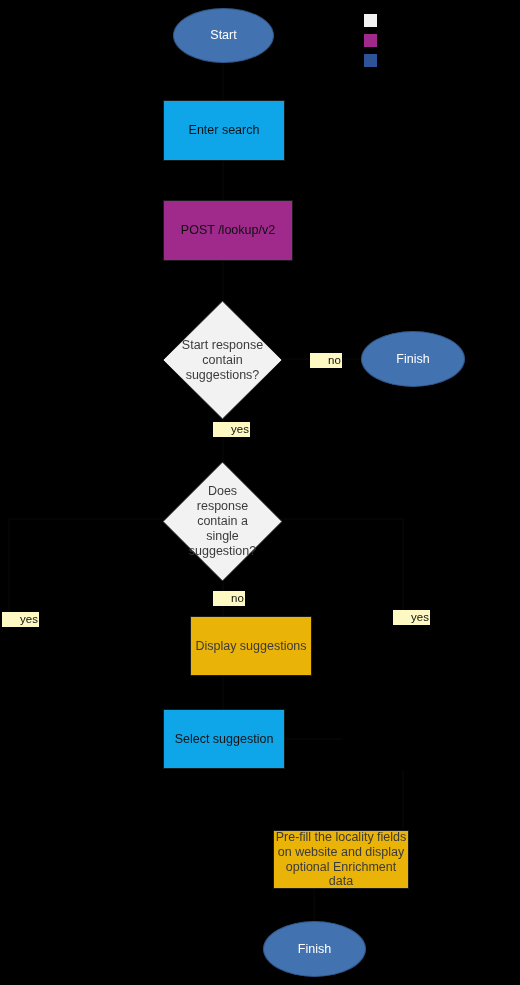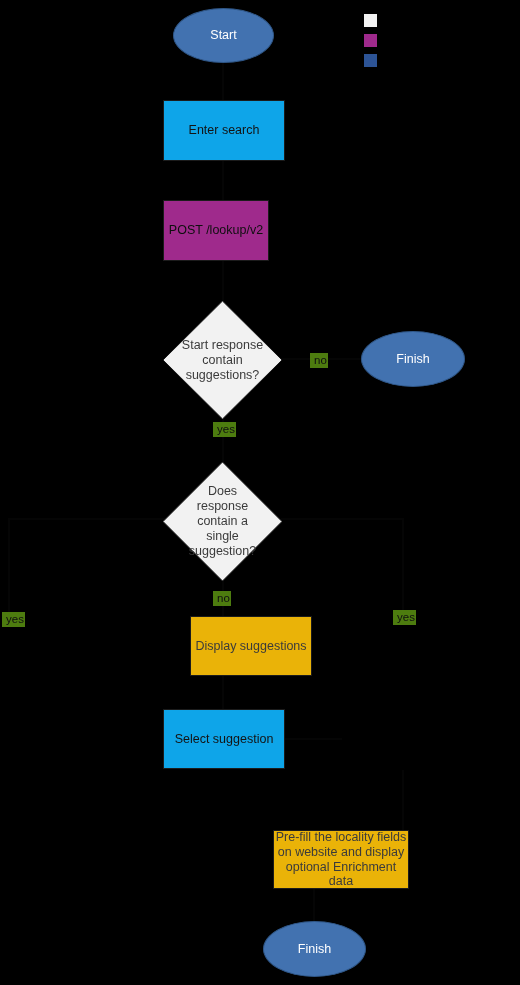--- a/index.html
+++ b/index.html
@@ -77,25 +77,25 @@
     justify-content: center;
     text-align: center;
     color: #3b3b3b;
     font-size: 12.5px;
     line-height: 1.2;
     padding: 0 18px;
     box-sizing: border-box;
   }
   .edge-label {
     position: absolute;
-    background: #4d7c0f;
+    background: #fef9c3;
     color: #101010;
     font-size: 11.5px;
     line-height: 1.1;
-    padding: 1px 1px 1px 4px;
+    padding: 1px 1px 1px 18px;
     white-space: nowrap;
   }
   .legend-swatch {
     position: absolute;
     width: 13px;
     height: 13px;
   }
   .connector {
     position: absolute;
     background: #050505;
@@ -129,21 +129,21 @@
   <div class="legend-swatch" style="left:364px; top:54px; background:#2d5496;"></div>
 
   <div class="node ellipse" style="left:173px; top:8px; width:101px; height:55px;align-items:center;">
     <span>Start</span>
   </div>
 
   <div class="node rect rect-blue" style="left:163px; top:100px; width:122px; height:61px;">
     <span>Enter search</span>
   </div>
 
-  <div class="node rect rect-magenta" style="left:163px; top:200px; width:106px; height:61px;">
+  <div class="node rect rect-magenta" style="left:163px; top:200px; width:130px; height:61px;">
     <span>POST /lookup/v2</span>
   </div>
 
   <div class="diamond-wrap" style="left:163px; top:301px; width:119px; height:118px;">
     <svg class="diamond-shape" viewBox="0 0 119 118" preserveAspectRatio="none">
       <polygon points="59.5,0 119,59 59.5,118 0,59" fill="#f2f2f2" stroke="#1b1b1b" stroke-width="1"></polygon>
     </svg>
     <div class="diamond-label multiline">Start response contain suggestions?</div>
   </div>
 

